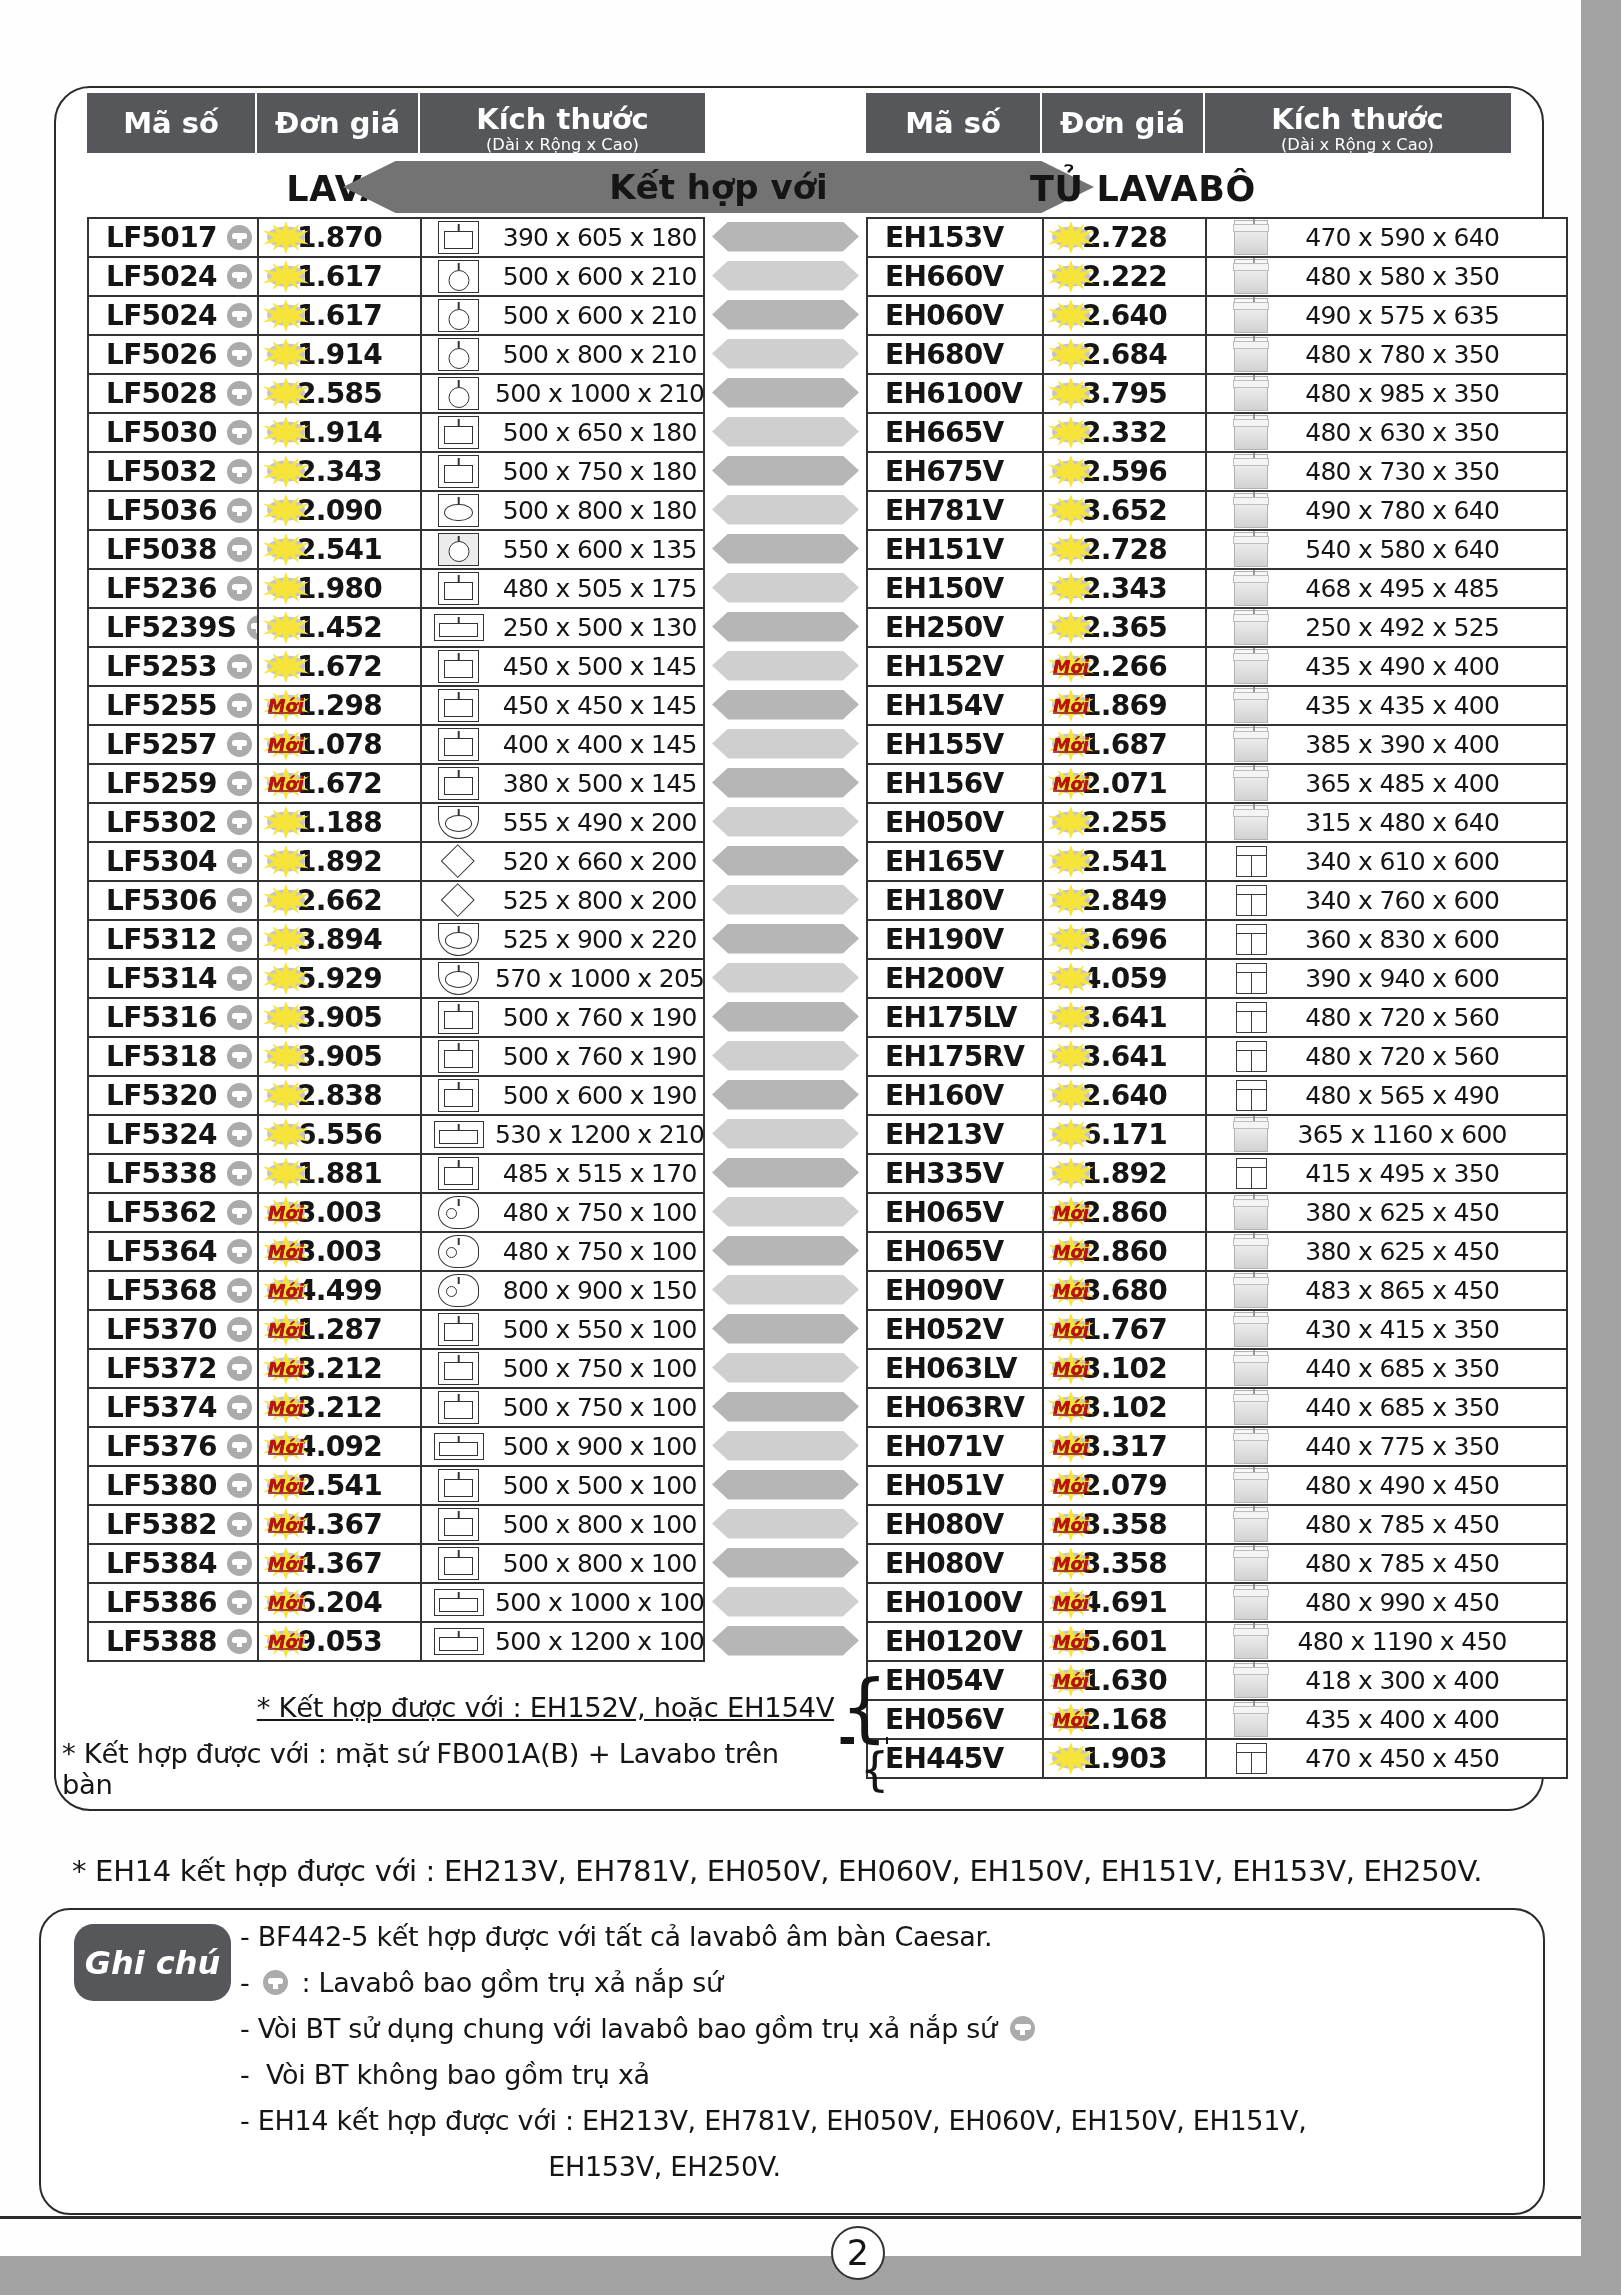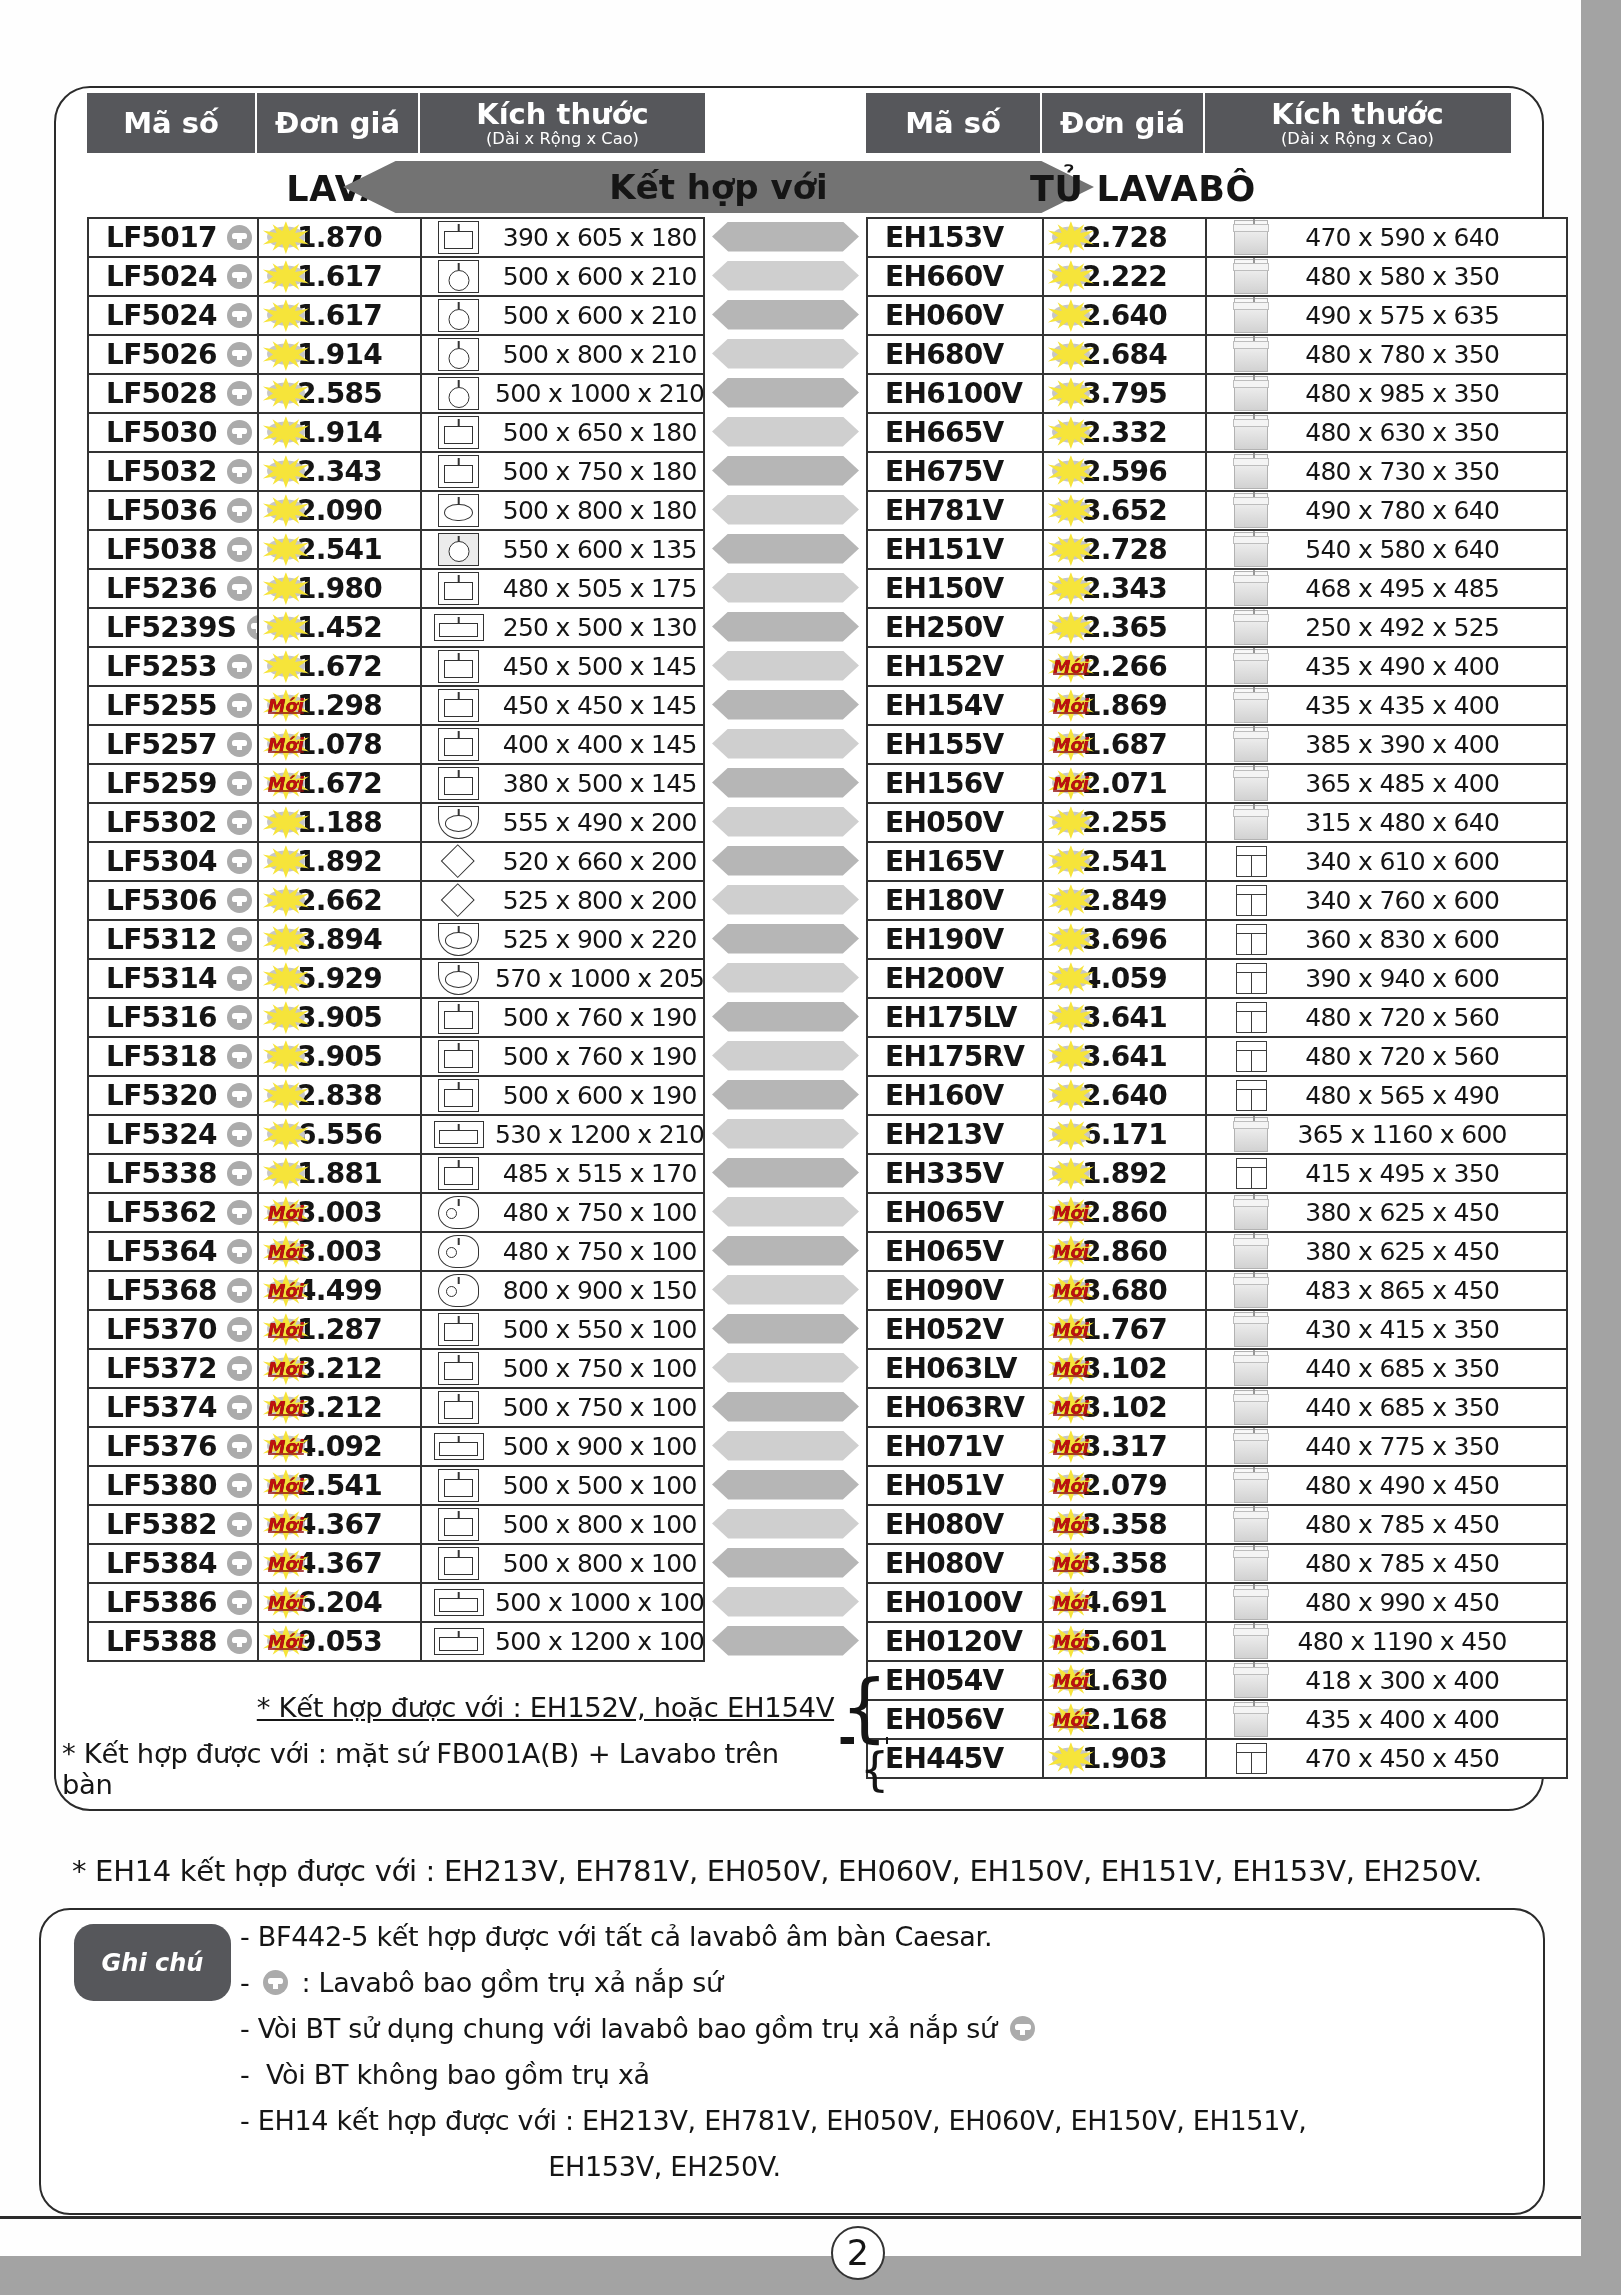--- a/index.html
+++ b/index.html
@@ -9,21 +9,21 @@
   .bottom-band{position:absolute;left:0;top:2256px;width:1621px;height:40px;background:#a3a3a3;}
   .main-box{position:absolute;left:54px;top:86px;width:1490px;height:1725px;
             border:2.6px solid #2b2b2b;border-radius:36px;box-sizing:border-box;background:#fff;}
 
   
   .thead{position:absolute;top:93px;height:60px;display:grid;background:#56575b;}
   .thead-left{left:87px;width:618px;grid-template-columns:170px 163px 285px;}
   .thead-right{left:866px;width:645px;grid-template-columns:176px 163px 305px;}
   .th{display:flex;flex-direction:column;align-items:center;justify-content:center;
       color:#fff;font-weight:bold;border-right:2px solid #fff;box-sizing:border-box;line-height:1.05;}
-  .th:last-child{border-right:none;}
+  .th:last-child{border-right:none;justify-content:flex-end;}
   .th .main{font-size:29px;}
   .th .sub{font-size:16.3px;font-weight:normal;margin-top:1.3px;}
 
   
   .title{position:absolute;top:163px;height:52px;display:flex;align-items:center;justify-content:center;
          font-size:35px;font-weight:bold;letter-spacing:0.7px;}
   .title-lavabo{left:170px;width:392px;}
   .title-tu{left:908px;width:470px;}
   .arrow-banner{position:absolute;left:343px;top:161px;width:751px;height:52px;background:#737373;
       clip-path:polygon(0 50%,7% 0,93% 0,100% 50%,93% 100%,7% 100%);
@@ -96,21 +96,21 @@
   .lnote1{left:248px;top:1668px;width:640px;height:78px;text-decoration:underline;}
   .lnote1 .brace{font-size:75px;}
   .lnote2{left:62px;top:1747px;width:827px;height:44px;gap:40px;}
   .lnote2 .brace{font-size:46px;}
   .footnote{position:absolute;left:64px;top:1854px;font-size:29px;letter-spacing:-0.3px;margin-left:8px;}
 
   
   .ghichu-box{position:absolute;left:39px;top:1908px;width:1506px;height:307px;border:2.6px solid #2b2b2b;
               border-radius:31px;box-sizing:border-box;background:#fff;}
   .ghichu-label{position:absolute;left:33px;top:14.4px;width:157px;height:77px;background:#56575b;border-radius:19.6px;
-                color:#fff;font-size:24px;font-weight:bold;font-style:italic;display:flex;align-items:center;justify-content:center;}
+                color:#fff;font-size:32px;font-weight:bold;font-style:italic;display:flex;align-items:center;justify-content:center;}
   .ghichu-items{position:absolute;left:199px;top:3.9px;width:1268px;}
   .gitem{height:46px;display:flex;align-items:center;font-size:27px;letter-spacing:-0.3px;white-space:pre;}
   .gitem.center{justify-content:center;width:849px;}
   .gitem .drain-icon{margin:0 5.2px;}
 
   
   .footer-line{position:absolute;left:0;top:2216px;width:1581px;height:2.6px;background:#2b2b2b;}
   .page-circle{position:absolute;left:831px;top:2226px;width:54px;height:54px;border:2px solid #333;border-radius:50%;
                background:#fff;display:flex;align-items:center;justify-content:center;font-size:35px;z-index:3;box-sizing:border-box;}
 </style>

